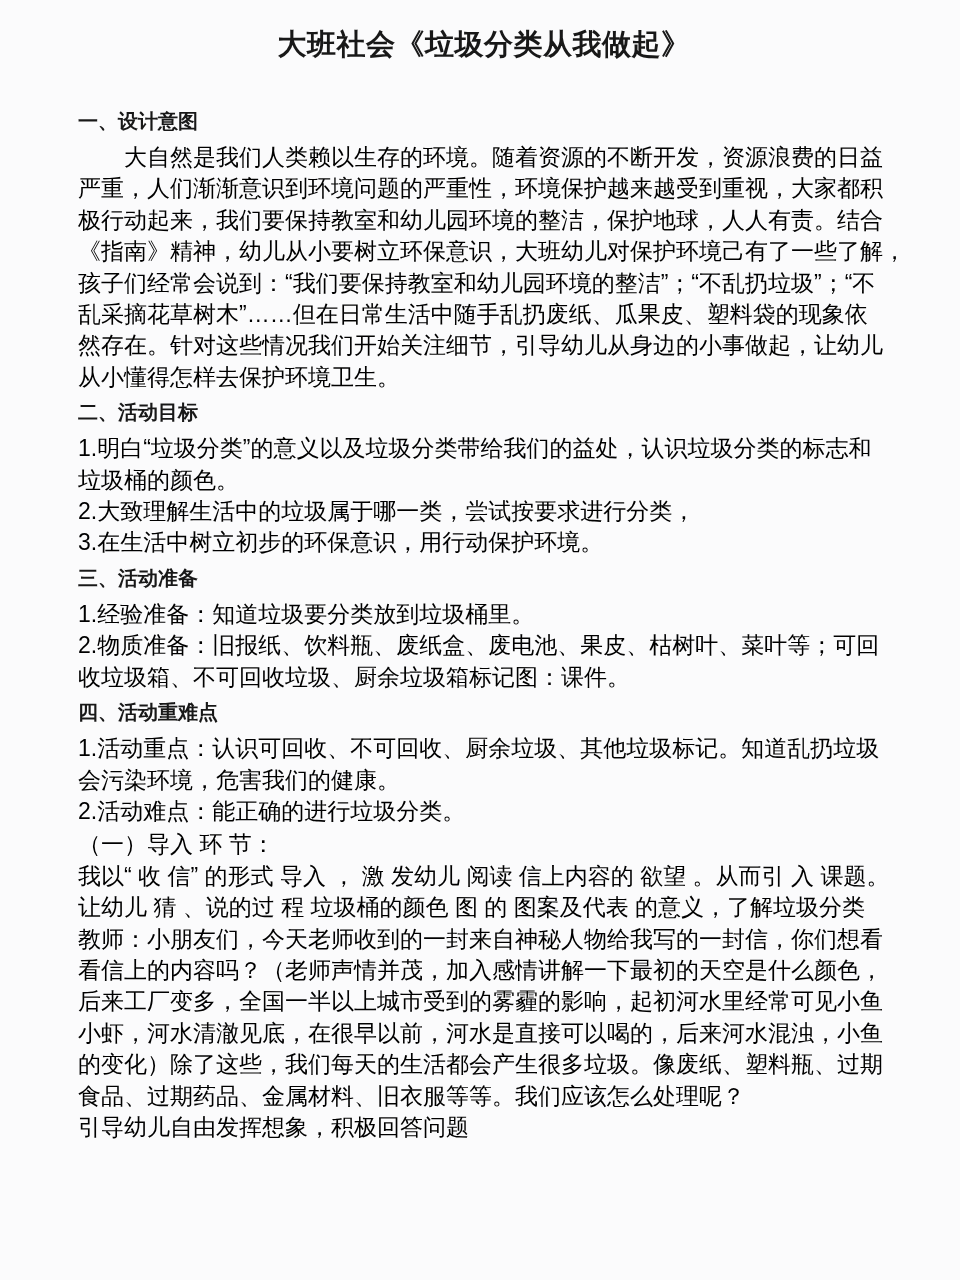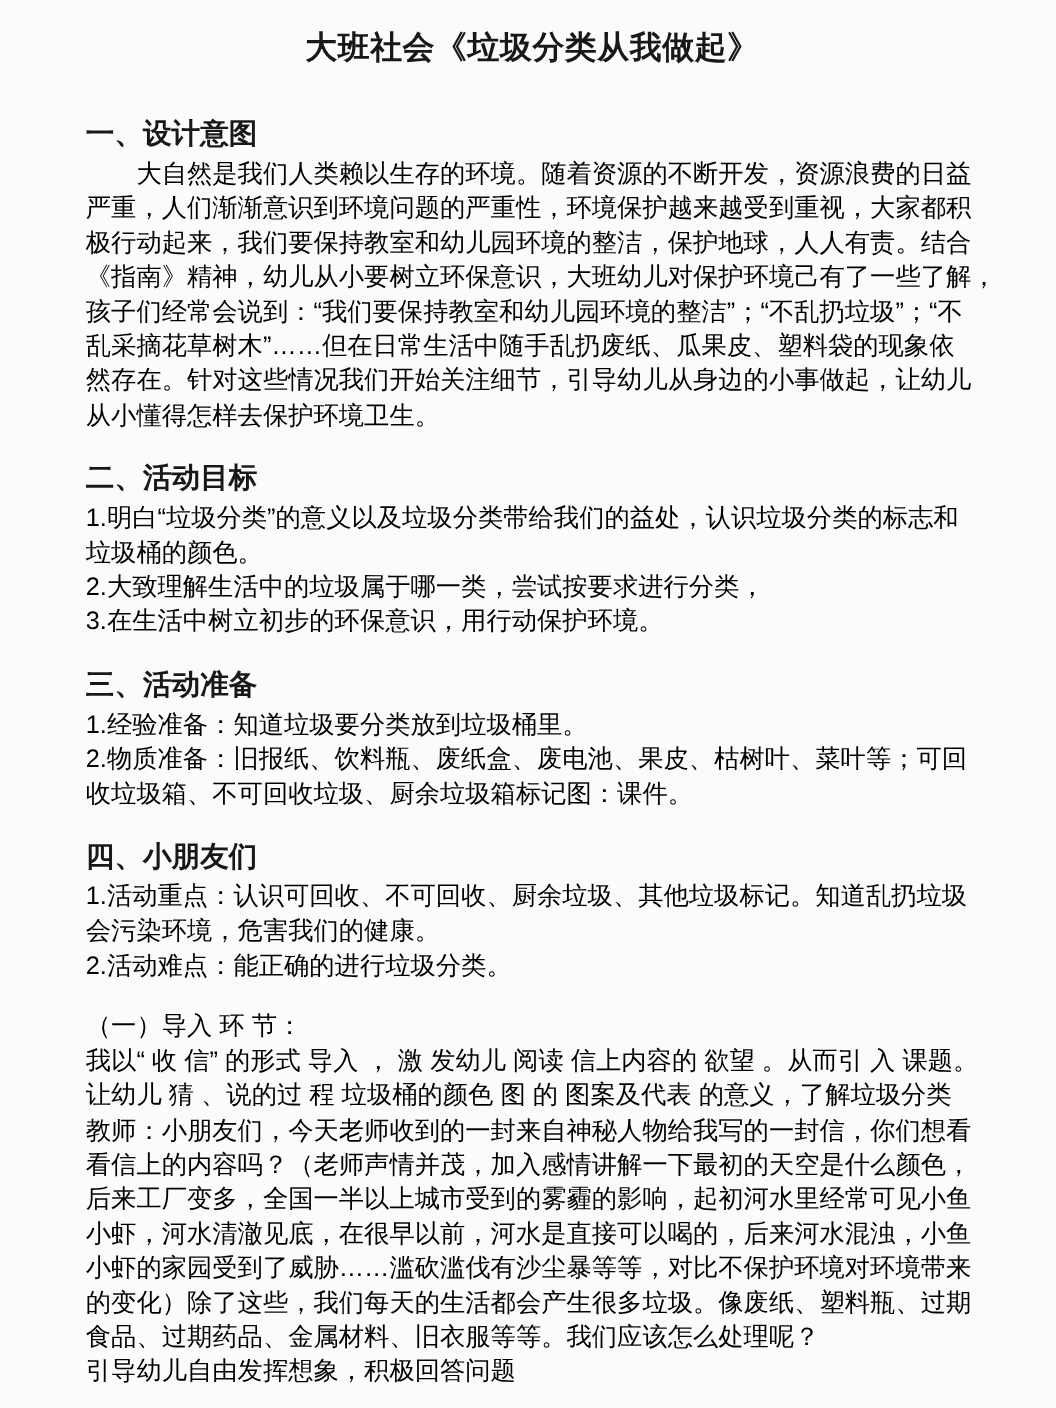--- a/index.html
+++ b/index.html
@@ -20,24 +20,24 @@
   }
   .doc-title {
     padding-top: 25px;
     font-size: 29px;
     line-height: 38px;
     font-weight: 700;
     text-align: center;
     letter-spacing: 0.5px;
     color: #181818;
   }
-  .section { margin-top: 24px; }
+  .section { margin-top: 2px; }
   .section.first { margin-top: 41px; }
   .section-heading {
-    font-size: 26px;
+    font-size: 20px;
     line-height: 34px;
     font-weight: 700;
     color: #181818;
     margin-bottom: 4px;
   }
   .body-lines .line {
     font-size: 23px;
     line-height: 31.4px;
     white-space: pre;
     color: #000000;
@@ -77,37 +77,36 @@
   <div class="section">
     <h2 class="section-heading">三、活动准备</h2>
     <div class="body-lines">
         <div class="line">1.经验准备：知道垃圾要分类放到垃圾桶里。</div>
         <div class="line">2.物质准备：旧报纸、饮料瓶、废纸盒、废电池、果皮、枯树叶、菜叶等；可回</div>
         <div class="line">收垃圾箱、不可回收垃圾、厨余垃圾箱标记图：课件。</div>
       </div>
   </div>
 
   <div class="section">
-    <h2 class="section-heading">四、小朋友们</h2>
+    <h2 class="section-heading">四、活动重难点</h2>
     <div class="body-lines">
         <div class="line">1.活动重点：认识可回收、不可回收、厨余垃圾、其他垃圾标记。知道乱扔垃圾</div>
         <div class="line">会污染环境，危害我们的健康。</div>
         <div class="line">2.活动难点：能正确的进行垃圾分类。</div>
       </div>
   </div>
 
   <div class="section">
     <div class="body-lines">
         <div class="line">（一）导入 环 节：</div>
         <div class="line">我以“ 收 信” 的形式 导入 ， 激 发幼儿 阅读 信上内容的 欲望 。从而引 入 课题。</div>
         <div class="line">让幼儿 猜 、说的过 程 垃圾桶的颜色 图 的 图案及代表 的意义，了解垃圾分类</div>
         <div class="line">教师：小朋友们，今天老师收到的一封来自神秘人物给我写的一封信，你们想看</div>
         <div class="line">看信上的内容吗？（老师声情并茂，加入感情讲解一下最初的天空是什么颜色，</div>
         <div class="line">后来工厂变多，全国一半以上城市受到的雾霾的影响，起初河水里经常可见小鱼</div>
         <div class="line">小虾，河水清澈见底，在很早以前，河水是直接可以喝的，后来河水混浊，小鱼</div>
-        <div class="line">小虾的家园受到了威胁……滥砍滥伐有沙尘暴等等，对比不保护环境对环境带来</div>
         <div class="line">的变化）除了这些，我们每天的生活都会产生很多垃圾。像废纸、塑料瓶、过期</div>
         <div class="line">食品、过期药品、金属材料、旧衣服等等。我们应该怎么处理呢？</div>
         <div class="line">引导幼儿自由发挥想象，积极回答问题</div>
       </div>
   </div>
 
 </div>
 
 </body></html>

